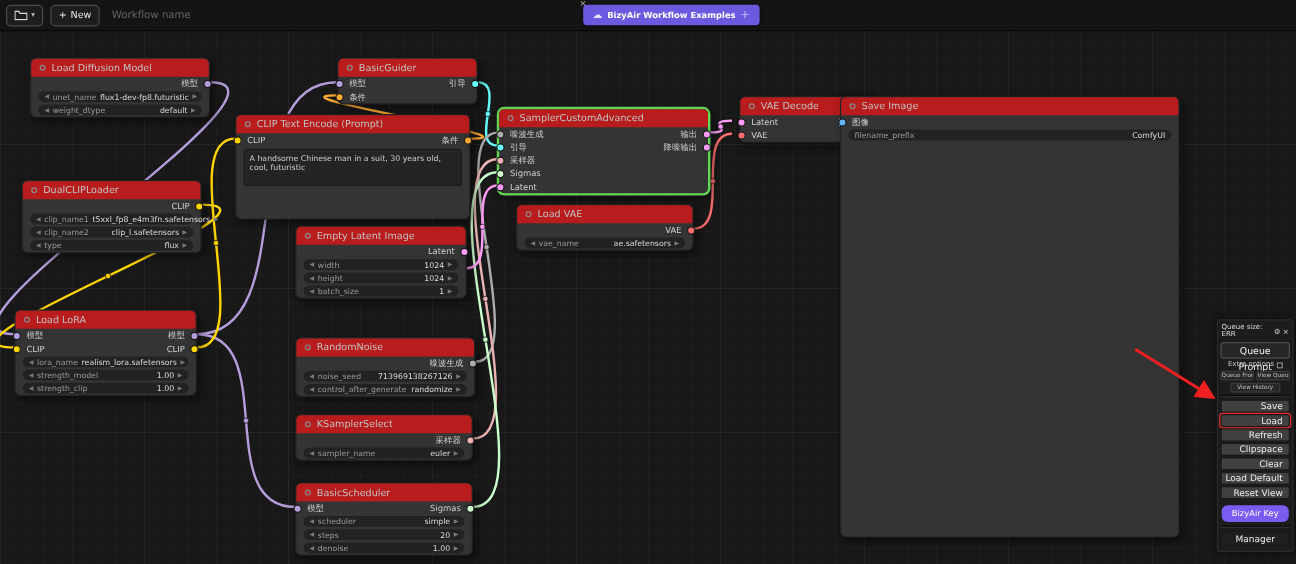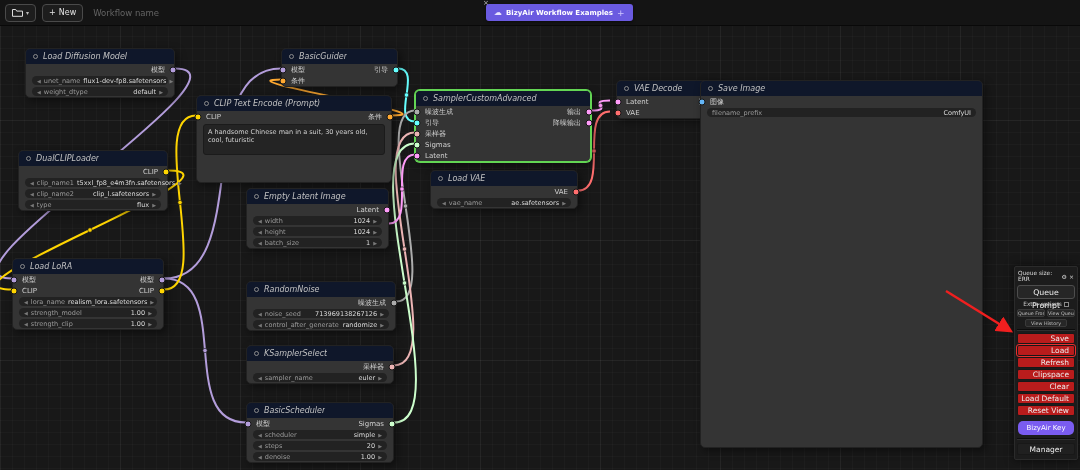--- a/index.html
+++ b/index.html
@@ -26,21 +26,21 @@
     color:#fff; font-size:7px; font-weight:bold; z-index:30; box-shadow:0 1px 3px rgba(0,0,0,.5); }
   #examples-btn .cloud { font-size:8px; color:#e8e4ff; }
   #examples-btn .move { font-size:9px; color:#cfc6ff; font-weight:normal; }
   #examples-close { position:absolute; left:-3px; top:-5px; font-size:7px; color:#bbb; font-weight:normal; }
   
   #nodes { position:absolute; inset:0; z-index:10; }
   .node { position:absolute; background:#343434; border:1px solid #222; border-radius:5px;
     box-shadow:3px 3px 8px rgba(0,0,0,.45); display:flex; flex-direction:column; }
   .node.selected { border-color:#63d654; box-shadow:0 0 0 1px #63d654, 3px 3px 8px rgba(0,0,0,.45); }
   .node-header { height:15px; flex:0 0 15px; display:flex; align-items:center; gap:5px; padding:0 8px 0 7px;
-    background:#0f172a; border-radius:4px 4px 0 0;font-style:italic; }
+    background:#b91c1c; border-radius:4px 4px 0 0; }
   .node-title { font-size:8px; color:#c2c2c2; white-space:nowrap; overflow:hidden; }
   .collapse-dot { width:5px; height:5px; flex:0 0 5px; border:1px solid #8b8b8b; border-radius:50%; }
   .port-row { position:relative; height:11px; flex:0 0 11px; display:flex; align-items:center;
     justify-content:space-between; font-size:7px; color:#d0d0d0; padding:0 9px; }
   .port-label.out { margin-left:auto; }
   .port-dot { position:absolute; top:50%; width:7px; height:7px; border-radius:50%;
     border:1px solid #171717; transform:translate(-50%,-50%); }
   .port-dot.in { left:1px; } .port-dot.out { left:calc(100% - 1px); }
   .widget { height:9px; flex:0 0 9px; margin:1px 6px; background:#222; border-radius:5px;
     display:flex; align-items:center; gap:3px; font-size:6.5px; color:#9a9a9a; padding:0 5px; }
@@ -60,21 +60,21 @@
   .menu-header .spacer { flex:1; }
   .menu-icon { font-size:6px; color:#cfcfcf; cursor:pointer; }
   #queue-prompt { height:14px; background:#262626; border:1px solid #4d4d4d; border-radius:3px;
     color:#f0f0f0; font-size:7.8px; text-align:center; line-height:13px; margin:1px 0 2px 0; cursor:pointer; }
   .extra-row { display:flex; align-items:center; justify-content:center; gap:2px; font-size:5.8px; color:#c9c9c9; margin-bottom:2px; }
   .checkbox { width:5px; height:5px; border:1px solid #8a8a8a; background:#141414; }
   .mini-row { display:flex; gap:2px; margin:0 0 2px 0; }
   .mini-btn { flex:1; height:8px; background:#272727; border:1px solid #3a3a3a; border-radius:2px;
     font-size:4.8px; color:#c0c0c0; text-align:center; line-height:7px; cursor:pointer; white-space:nowrap; overflow:hidden; }
   .menu-div { border-top:1px solid #0c0c0c; border-bottom:1px solid #2f2f2f; margin:2px 0; }
-  .menu-btn { height:11px; background:#b91c1c; border:1px solid #181818; border-radius:2px; margin:1px 0;
+  .menu-btn { height:11px; background:#404040; border:1px solid #181818; border-radius:2px; margin:1px 0;
     font-size:7.5px; color:#ececec; text-align:right; padding-right:5px; line-height:10px; cursor:pointer; position:relative; }
   .menu-btn.highlight { outline:1.6px solid #e82f2f; outline-offset:0px; }
   #bizyair-key { height:14px; background:#7a5cf0; border-radius:5px; color:#fff; font-size:7px;
     text-align:center; line-height:14px; margin:5px 1px 3px 1px; cursor:pointer; }
   #manager-btn { height:12px; background:#202020; border:1px solid #181818; border-radius:2px;
     font-size:7.5px; color:#ececec; text-align:center; line-height:11px; margin-top:3px; cursor:pointer; }
 </style>
 </head>
 <body>
 
@@ -118,21 +118,21 @@
           <span class="collapse-dot"></span>
           <span class="node-title">Load Diffusion Model</span>
         </div>
         <div class="port-row">
           <span class="port-label out">模型</span>
           <span class="port-dot out" style="background: rgb(179, 157, 219);"></span>
         </div>
         <div class="widget">
           <span class="w-arrow">◀</span>
           <span class="w-name">unet_name</span>
-          <span class="w-value">flux1-dev-fp8.safetensors</span>
+          <span class="w-value">flux1-dev-fp8.futuristic</span>
           <span class="w-arrow">▶</span>
         </div>
         <div class="widget">
           <span class="w-arrow">◀</span>
           <span class="w-name">weight_dtype</span>
           <span class="w-value">default</span>
           <span class="w-arrow">▶</span>
         </div>
       </div>
       <div class="node" style="left: 18px; top: 150px; width: 150px;">

